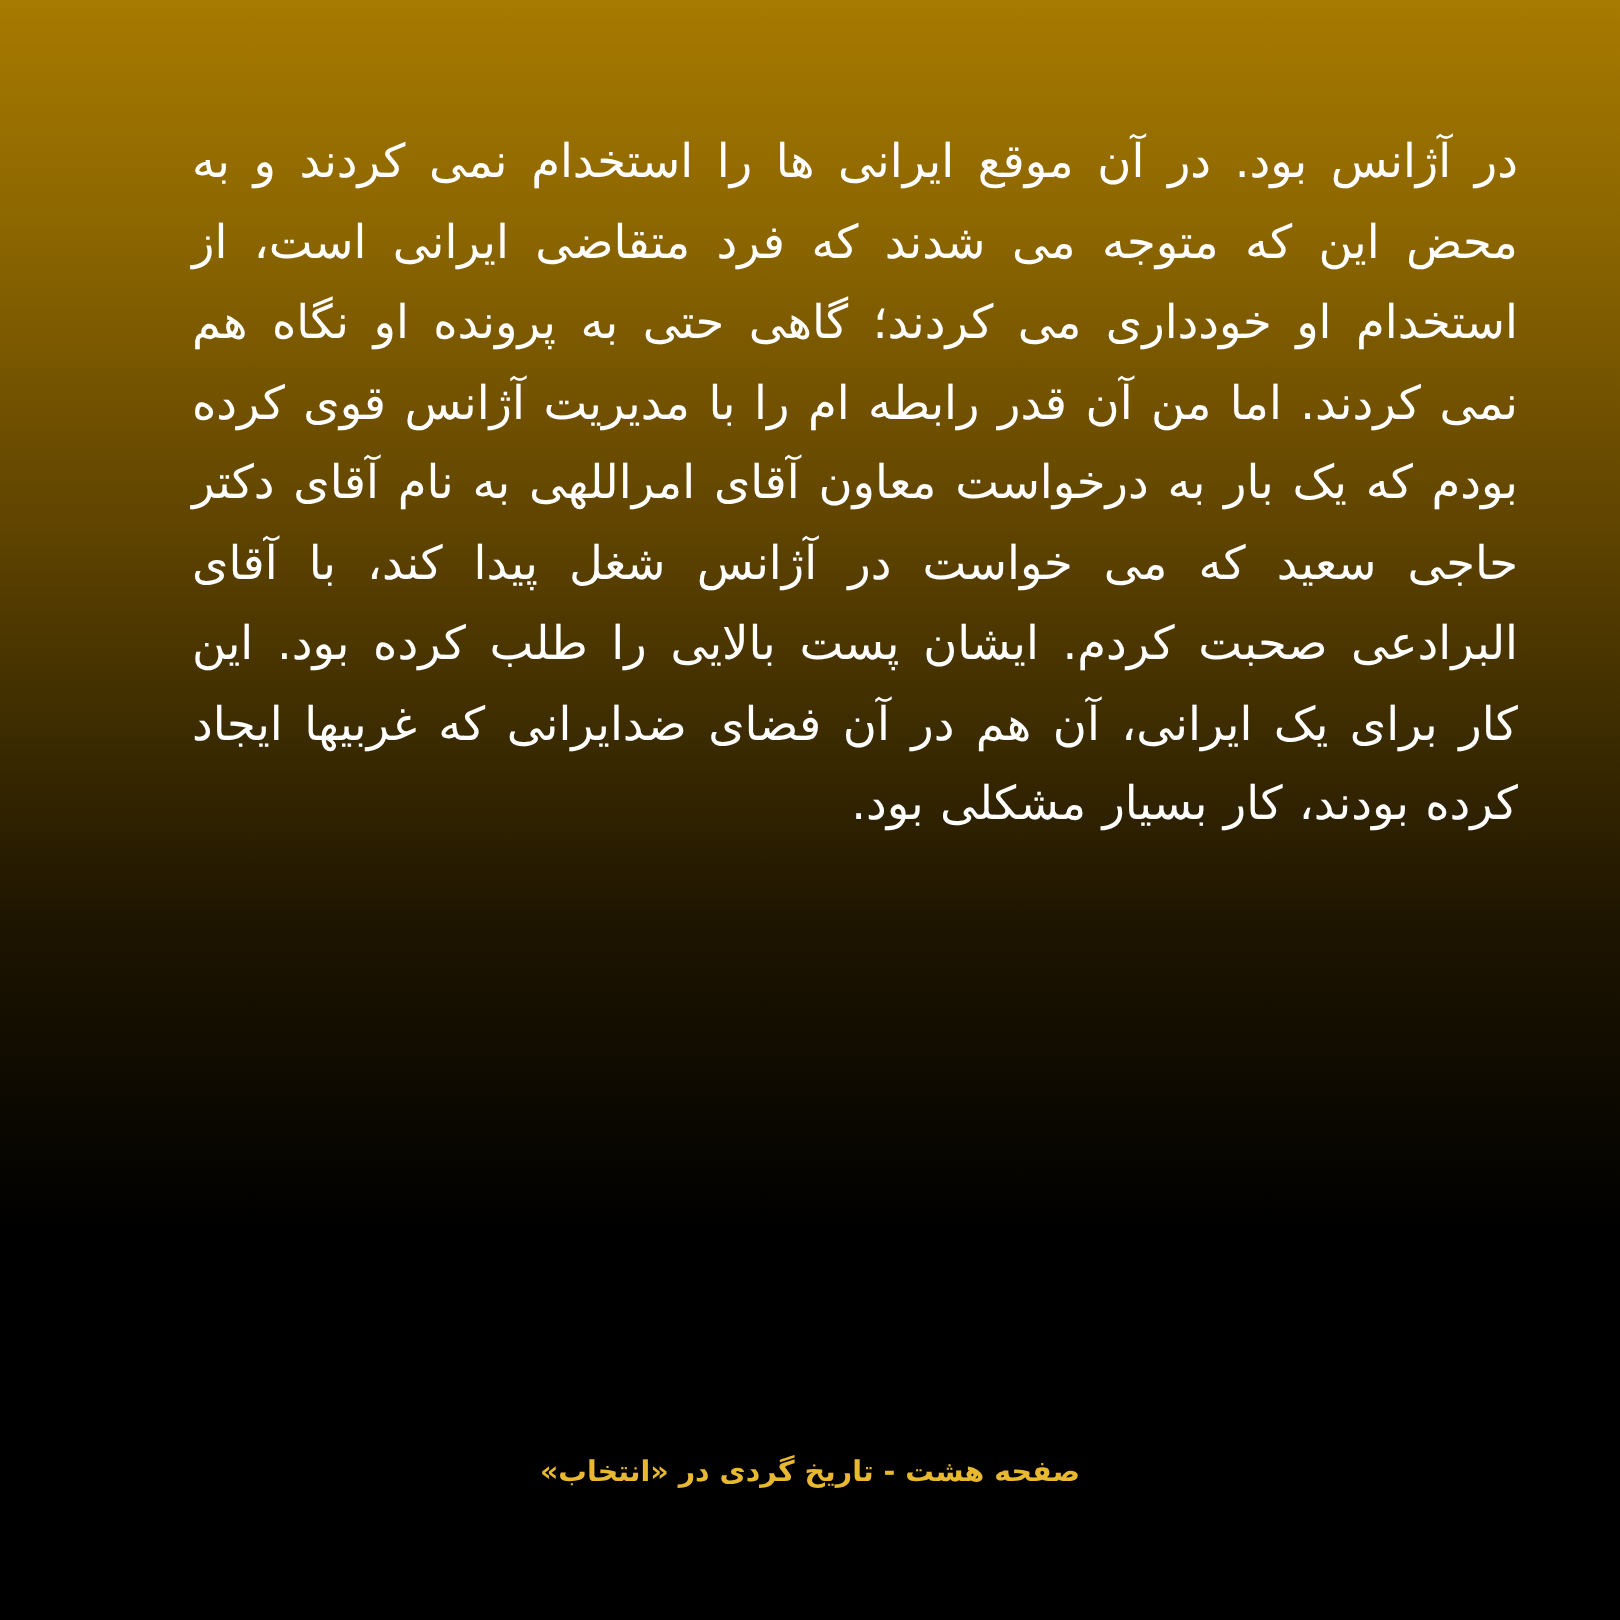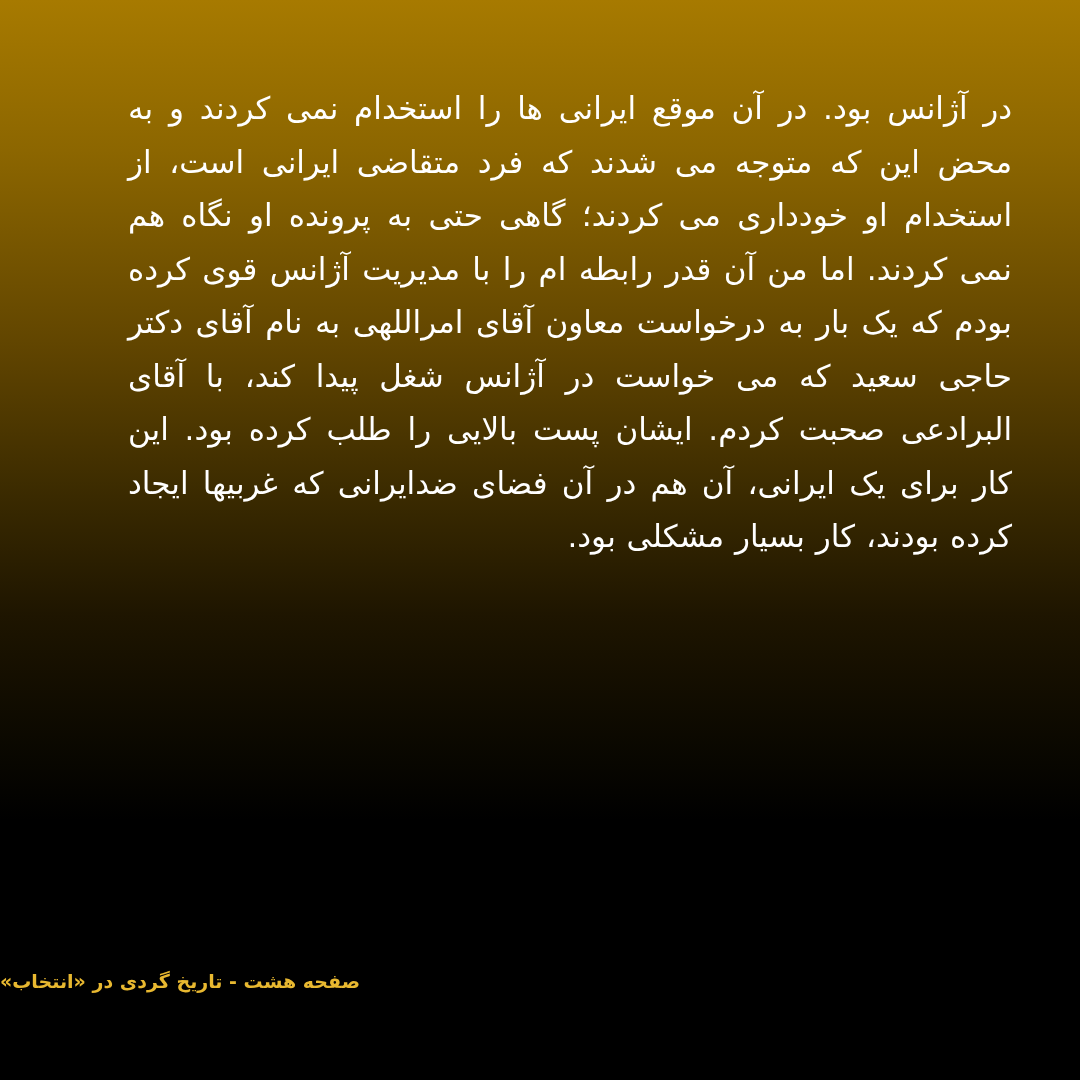--- a/index.html
+++ b/index.html
@@ -41,21 +41,21 @@
       word-spacing: 1px;
     }
     .paragraph + .paragraph {
       margin-top: 53px;
     }
     .footer {
       position: absolute;
       left: 0;
       right: 0;
       top: 970px;
-      text-align: left;
+      text-align: center;
       direction: rtl;
       font-size: 19px;
       font-weight: bold;
     }
   </style>
 </head>
 <body>
 
 <div class="content" style="color: rgb(255, 255, 255);">
   <p class="paragraph">در آژانس بود. در آن موقع ایرانی ها را استخدام نمی کردند و به محض این که متوجه می شدند که فرد متقاضی ایرانی است، از استخدام او خودداری می کردند؛ گاهی حتی به پرونده او نگاه هم نمی کردند. اما من آن قدر رابطه ام را با مدیریت آژانس قوی کرده بودم که یک بار به درخواست معاون آقای امراللهی به نام آقای دکتر حاجی سعید که می خواست در آژانس شغل پیدا کند، با آقای البرادعی صحبت کردم. ایشان پست بالایی را طلب کرده بود. این کار برای یک ایرانی، آن هم در آن فضای ضدایرانی که غربیها ایجاد کرده بودند، کار بسیار مشکلی بود.</p>

